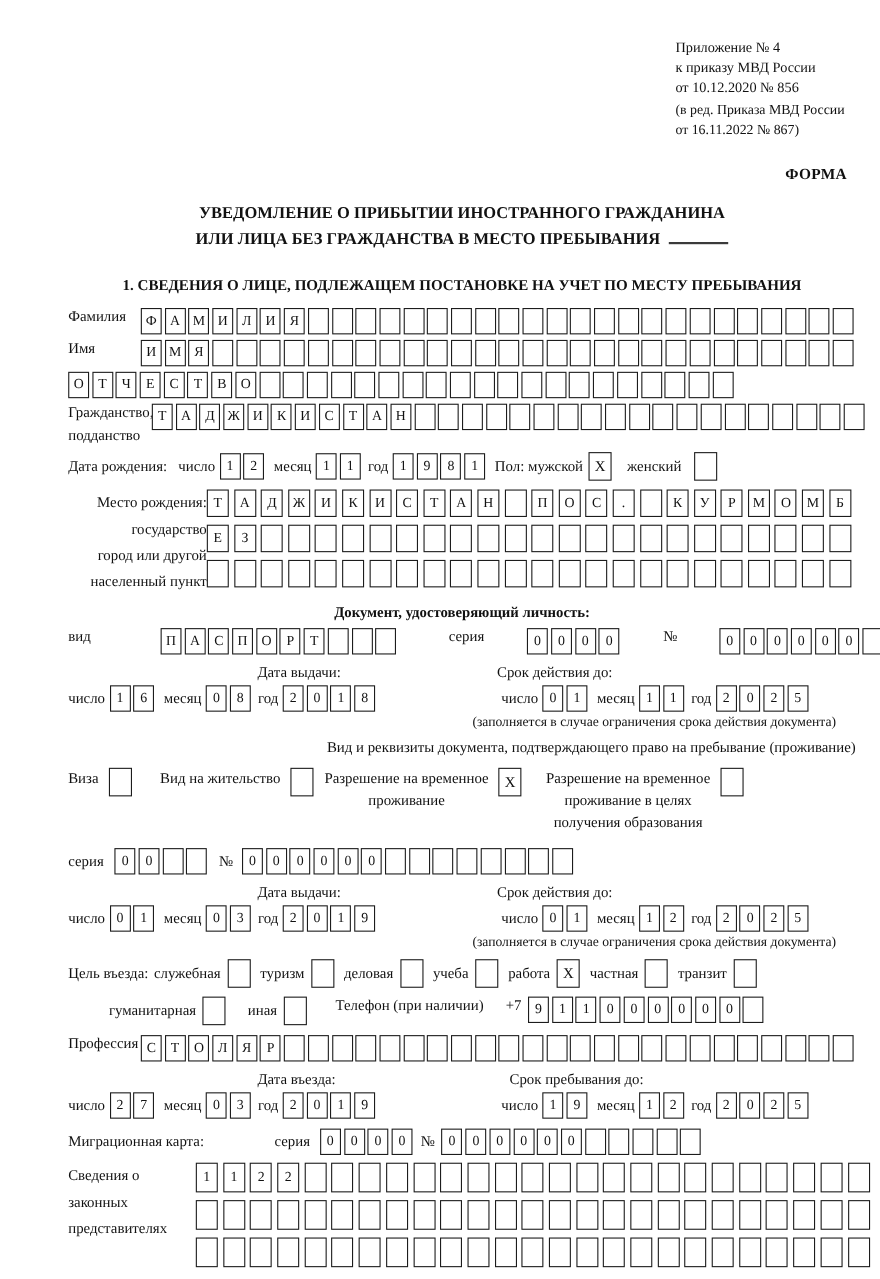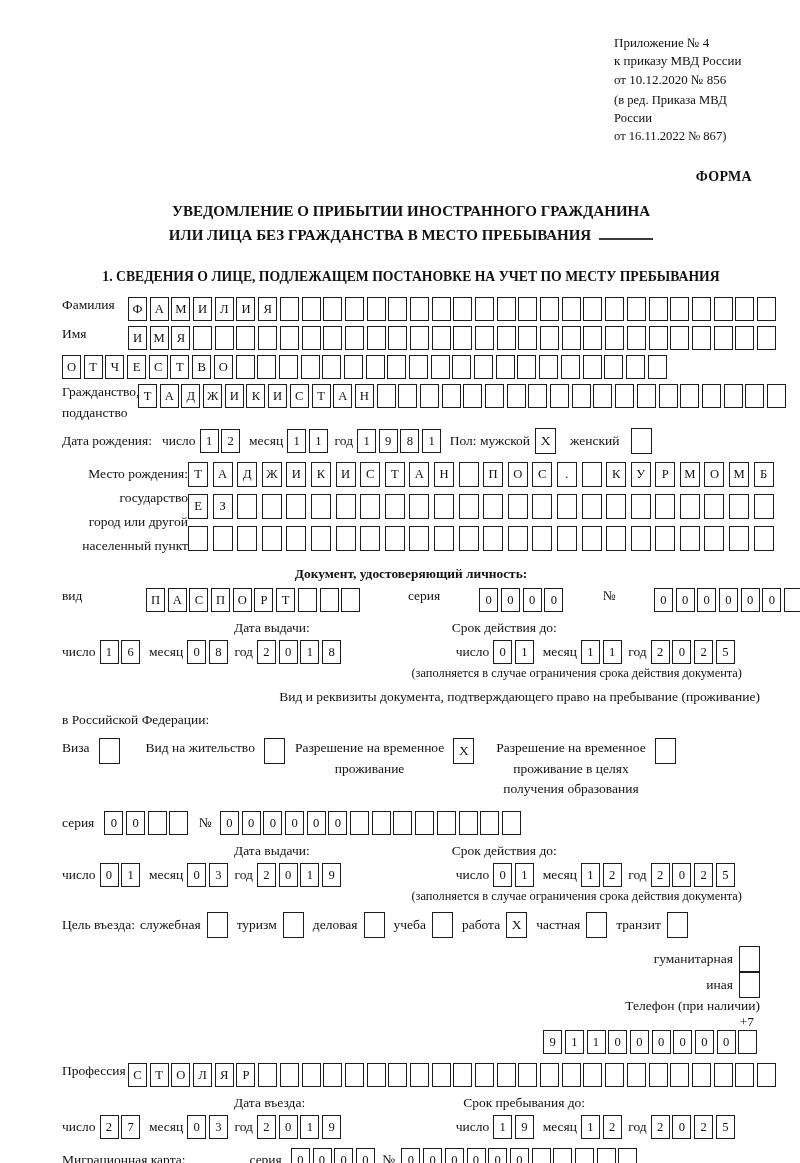--- a/index.html
+++ b/index.html
@@ -1,18 +1,18 @@
 <!DOCTYPE html>
 <html><head>
 <meta charset="utf-8">
 <style>
   html,body{margin:0;padding:0;background:#fff;}
   body{width:800px;height:1163px;overflow:hidden;color:#111;
        font-family:"Liberation Serif","DejaVu Serif",serif;font-size:13.5px;}
-  .page{box-sizing:border-box;width:800px;height:968px;padding:34px 40px 0 62px;}
+  .page{box-sizing:border-box;width:800px;height:968px;padding:34px 22px 0 62px;}
   
   .annex{margin-left:552px;line-height:1.42;font-size:13px;}
   .annex-note{margin-top:3px;font-size:12.6px;line-height:1.4;}
   .form-label{text-align:right;font-weight:bold;font-size:14px;margin:24px 8px 0 0;letter-spacing:.3px;}
   
   .title{text-align:center;font-weight:bold;font-size:15px;margin-top:14px;line-height:1.6;}
   .title-underline{display:inline-block;width:54px;border-bottom:2.4px solid #3a3a3a;height:.95em;margin-left:8px;}
   .section-heading{text-align:center;font-weight:bold;font-size:13.7px;margin-top:22px;margin-bottom:12px;}
   
   .row{display:flex;align-items:flex-start;margin-top:5px;}
@@ -407,21 +407,20 @@
           <span class="cell">2</span>
           <span class="cell">0</span>
           <span class="cell">2</span>
           <span class="cell">5</span>
         </span>
     </div>
   </div>
   <div class="cap">(заполняется в случае ограничения срока действия документа)</div>
 
   <div class="mt8">Вид и реквизиты документа, подтверждающего право на пребывание (проживание)</div>
-  <div style="margin-top:7px;">в Российской Федерации:</div>
 
   <div class="permits">
     <div class="permit" style="margin-right:26px;">
       <span class="plbl">Виза</span>
       <span class="chk"></span>
     </div>
     <div class="permit" style="margin-right:10px;">
       <span class="plbl">Вид на жительство</span>
       <span class="chk"></span>
     </div>
@@ -535,21 +534,21 @@
       </span>
     <span class="pitem" style="margin-left:9px;">
         <span>частная</span>
         <span class="chk"></span>
       </span>
     <span class="pitem" style="margin-left:9px;">
         <span>транзит</span>
         <span class="chk"></span>
       </span>
   </div>
-  <div class="row" style="align-items:flex-end;margin-top:8px;margin-left:65px;flex-direction:column;">
+  <div class="row" style="align-items:flex-start;margin-top:8px;margin-left:37px;">
     <span class="pitem">
         <span>гуманитарная</span>
         <span class="chk"></span>
       </span>
     <span class="pitem" style="margin-left:20px;">
         <span>иная</span>
         <span class="chk"></span>
       </span>
     <span class="lbl" style="margin-left:26px;">Телефон (при наличии)</span>
     <span class="lbl" style="margin-left:20px;margin-right:6px;">+7</span>

